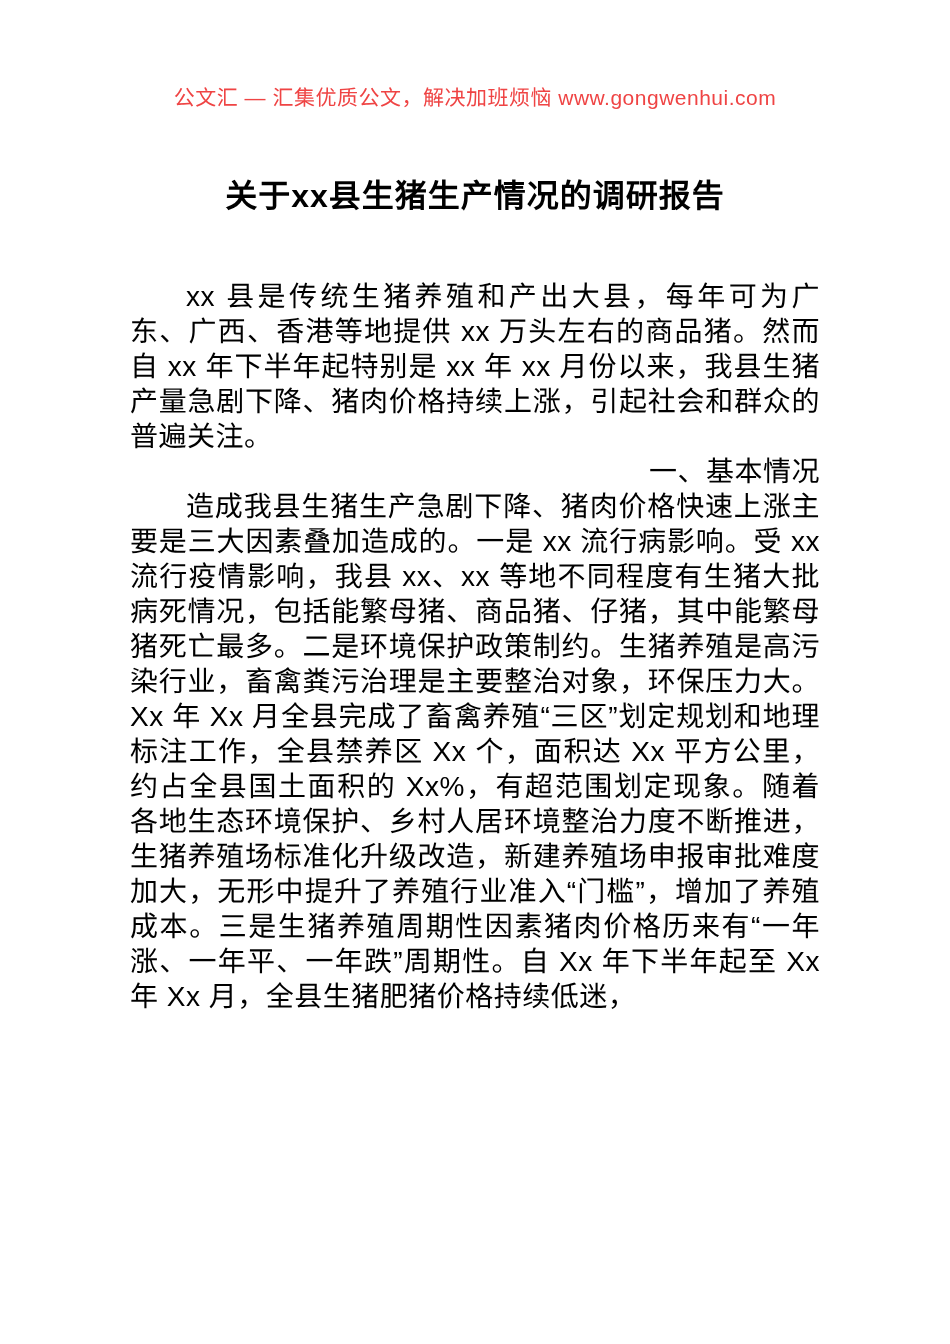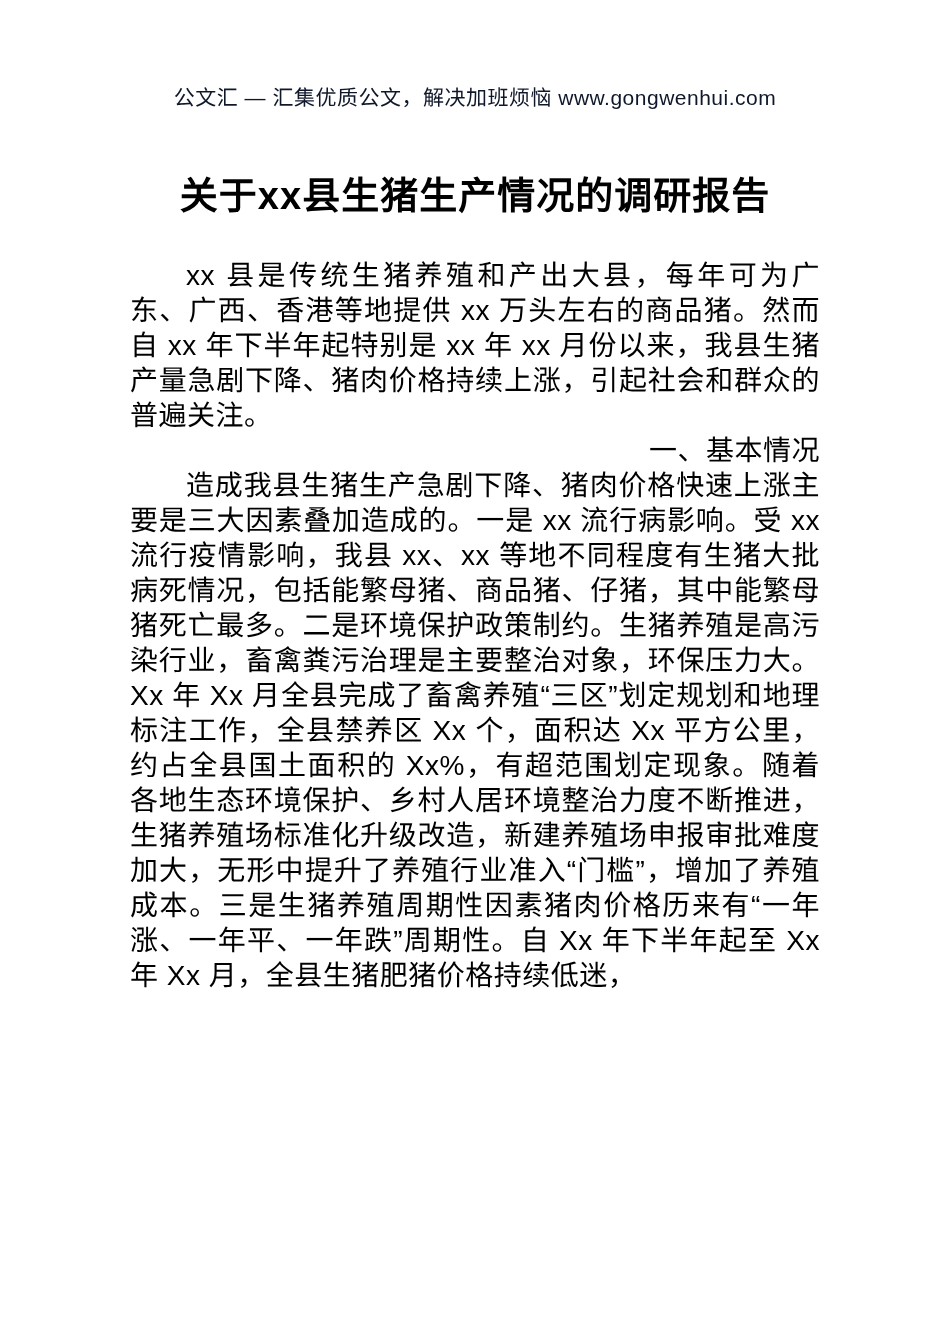--- a/index.html
+++ b/index.html
@@ -16,39 +16,39 @@
     font-family: "Liberation Sans", "DejaVu Sans", sans-serif;
   }
   .watermark {
     position: absolute;
     top: 84px;
     left: 0;
     width: 100%;
     text-align: center;
     font-size: 21px;
     line-height: 28px;
-    color: #0f172a;
+    color: #ef4444;
     font-weight: 400;
     letter-spacing: 0.5px;
   }
   .content {
     width: 690px;
     margin: 0 auto;
   }
   .doc-title {
     margin: 0;
     padding-top: 172px;
-    font-size: 38px;
+    font-size: 32px;
     line-height: 48px;
     font-weight: 700;
     text-align: center;
     letter-spacing: 1px;
   }
   .body-text {
-    margin-top: 38px;
+    margin-top: 59px;
   }
   .para, .heading {
     margin: 0;
     font-size: 28px;
     line-height: 35px;
     font-weight: 400;
     text-align: justify;
     text-indent: 2em;
     letter-spacing: 0.5px;
     word-break: break-all;

